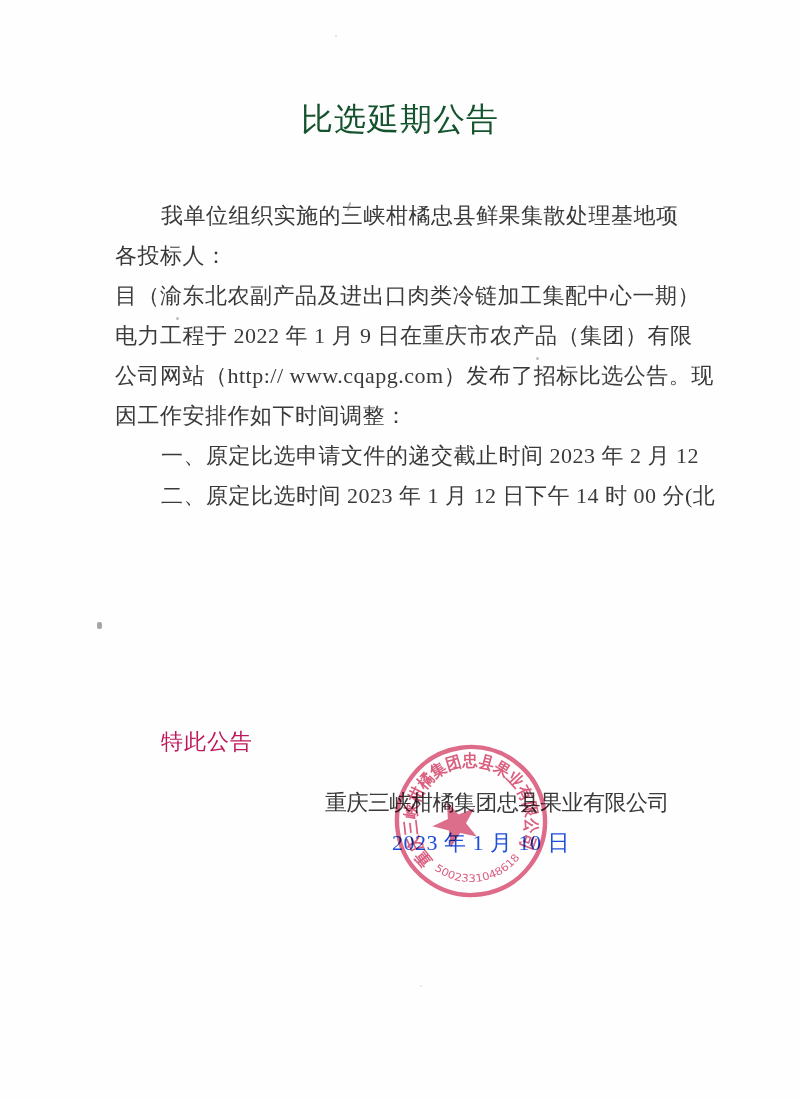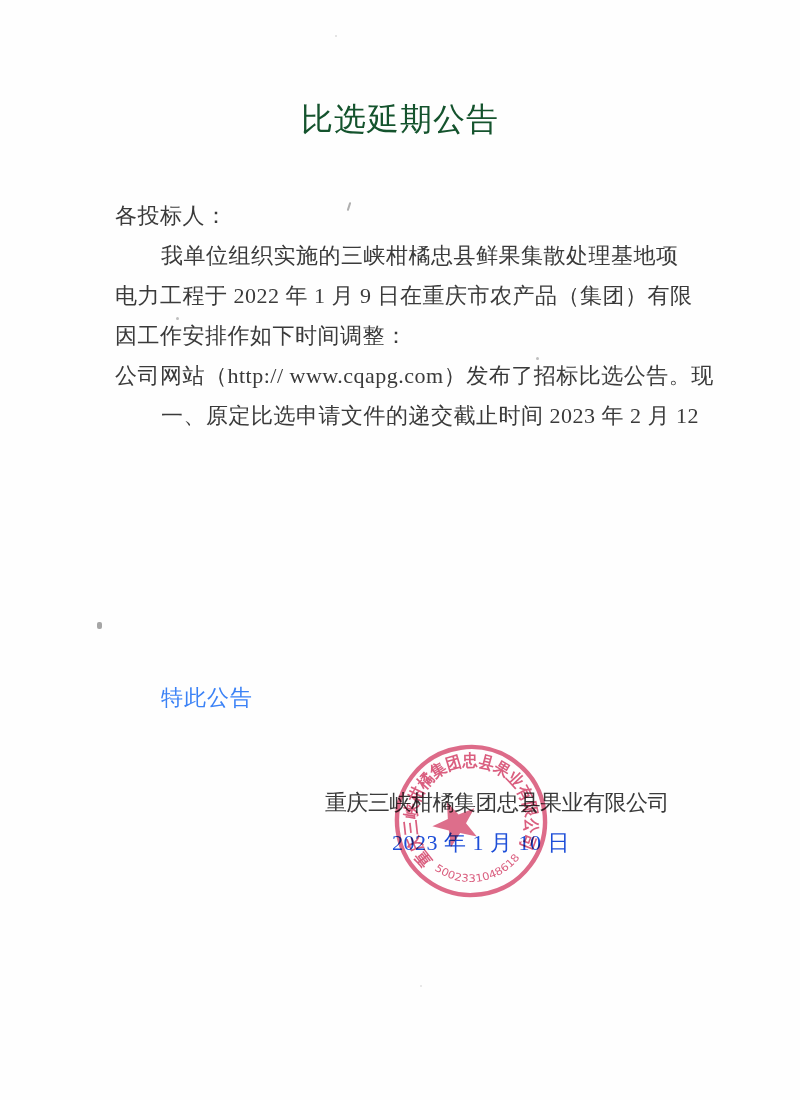--- a/index.html
+++ b/index.html
@@ -32,22 +32,22 @@
     letter-spacing:0.5px;
   }
   .body-line{
     height:40px;
     line-height:40px;
     white-space:nowrap;
   }
   .indent{ padding-left:46px; }
   .closing{
     position:absolute;
-    top:683px;left:161px;
-    font-size:22px;color:#3b82f6;
+    top:727px;left:161px;
+    font-size:22px;color:#be185d;
     letter-spacing:1px;
   }
   .sig-company{
     position:absolute;
     top:788px;left:325px;
     font-size:22px;color:#3a3a3a;
     letter-spacing:-0.5px;
     white-space:nowrap;
   }
   .sig-date{
@@ -83,26 +83,28 @@
   }
 </style>
 </head>
 <body>
 
 <div class="page">
 
   <h1 class="doc-title">比选延期公告</h1>
 
   <div class="body-block">
+    <div class="body-line indent">我单位组织实施的三峡柑橘忠县鲜果集散处理基地项</div>
     <div class="body-line">各投标人：</div>
-    <div class="body-line indent">我单位组织实施的三峡柑橘忠县鲜果集散处理基地项</div>
+    <div class="body-line">目（渝东北农副产品及进出口肉类冷链加工集配中心一期）</div>
     <div class="body-line">电力工程于 2022 年 1 月 9 日在重庆市农产品（集团）有限</div>
+    <div class="body-line">公司网站（http:// www.cqapg.com）发布了招标比选公告。现</div>
     <div class="body-line">因工作安排作如下时间调整：</div>
-    <div class="body-line">公司网站（http:// www.cqapg.com）发布了招标比选公告。现</div>
     <div class="body-line indent">一、原定比选申请文件的递交截止时间 2023 年 2 月 12</div>
+    <div class="body-line indent">二、原定比选时间 2023 年 1 月 12 日下午  14 时  00  分(北</div>
   </div>
 
   <div class="closing">特此公告</div>
 
   <div class="sig-company">重庆三峡柑橘集团忠县果业有限公司</div>
   <div class="sig-date">2023 年 1 月 10 日</div>
 
   <svg class="stamp" viewBox="0 0 176 172" xmlns="http://www.w3.org/2000/svg">
     <g transform="rotate(-8 87 88)" fill="none">
       <circle cx="87" cy="88" r="74" stroke="#d6486e" stroke-width="4.4" opacity="0.92"></circle>

